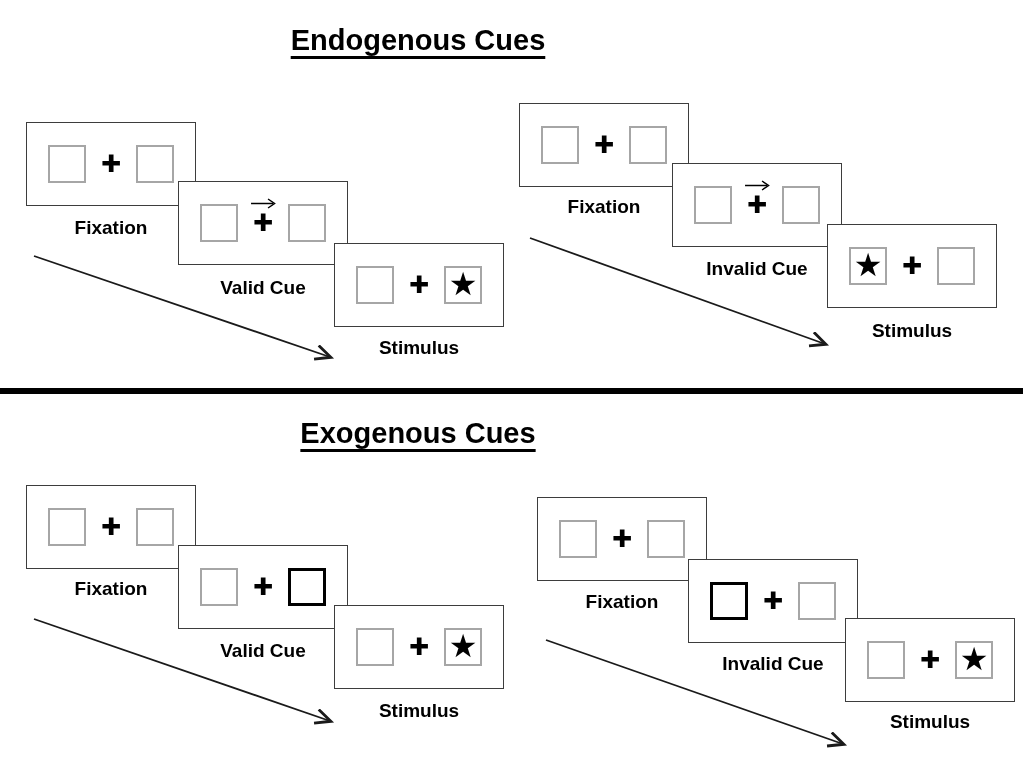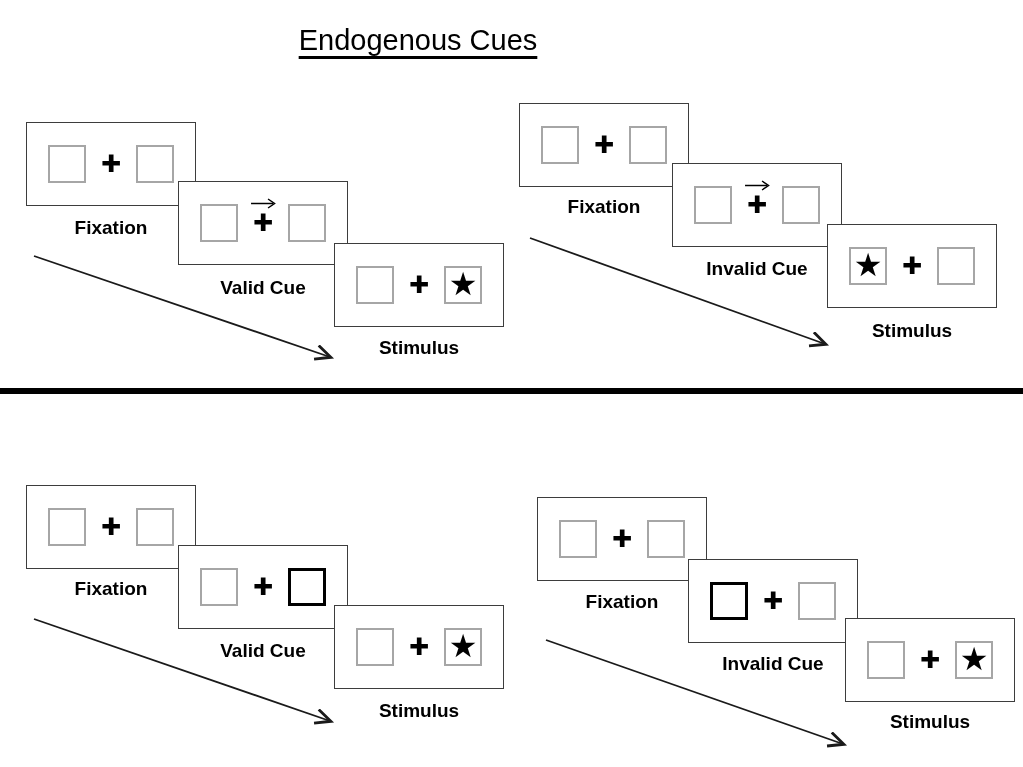--- a/index.html
+++ b/index.html
@@ -7,21 +7,21 @@
     --highlight-border:#000000; --text:#000000; --divider:#000000; --arrow:#1a1a1a;
   }
   html,body{margin:0;padding:0;background:var(--background);}
   #stage{
     position:relative; width:1023px; height:767px; overflow:hidden;
     background:var(--background);
     font-family:"Liberation Sans","DejaVu Sans",sans-serif; color:var(--text);
   }
   .section-title{
     position:absolute; left:0; width:836px; text-align:center;
-    font-size:29px; font-weight:normal;
+    font-size:29px; font-weight:bold;
     text-decoration:underline; text-decoration-thickness:3px; text-underline-offset:6px;
   }
   #title-endogenous{top:24px;}
   #title-exogenous{top:417px;}
   .divider{
     position:absolute; left:0; top:388px; width:1023px; height:6px;
     background:var(--divider);
   }
   .panel{
     position:absolute; width:170px; height:84px; box-sizing:border-box;
@@ -48,20 +48,21 @@
   .p2{ z-index:2; } .p3{ z-index:3; }
   .frame-label{ z-index:4; }
 </style>
 </head>
 <body>
 
 <div id="stage">
 
   <div class="section-title" id="title-endogenous">Endogenous Cues</div>
   <div class="divider"></div>
+  <div class="section-title" id="title-exogenous">Exogenous Cues</div>
 
   <svg id="arrow-overlay" width="1023" height="767" viewBox="0 0 1023 767">
     <defs>
       <marker id="ah" markerWidth="12" markerHeight="12" refX="9" refY="4.5" orient="auto">
         <path d="M1,0.5 L9.5,4.5 L1,8.5" fill="none" stroke="#1a1a1a" stroke-width="1.6"></path>
       </marker>
     </defs>
     <g>
       <line x1="34" y1="256" x2="330" y2="357" stroke="#1a1a1a" stroke-width="1.8" marker-end="url(#ah)"></line>
     </g>

